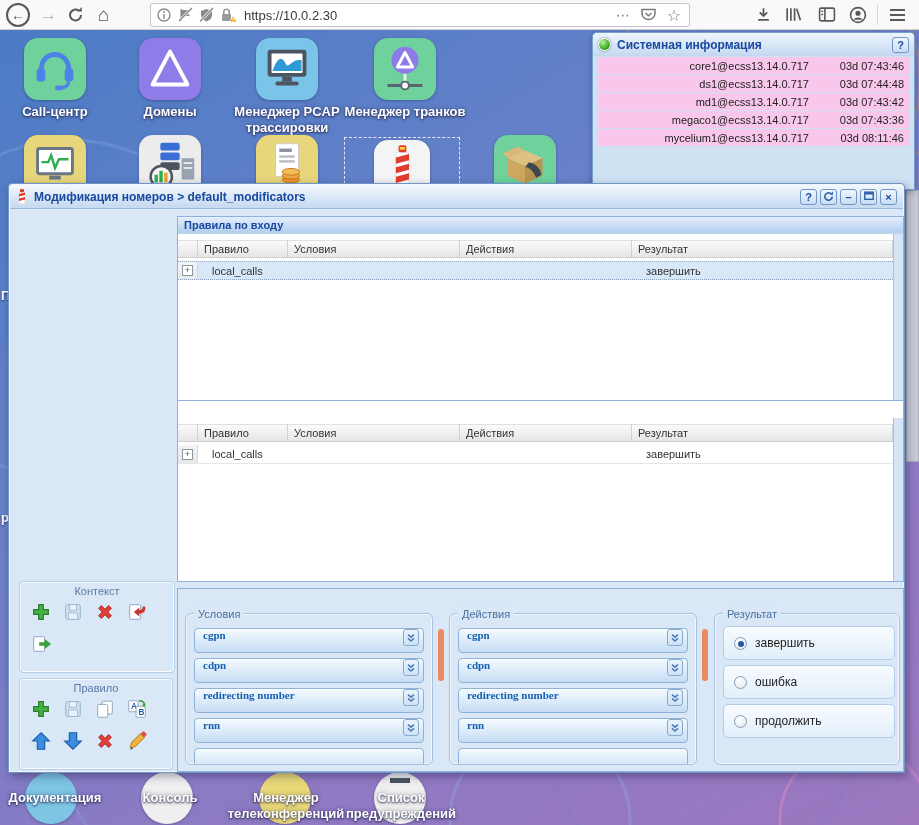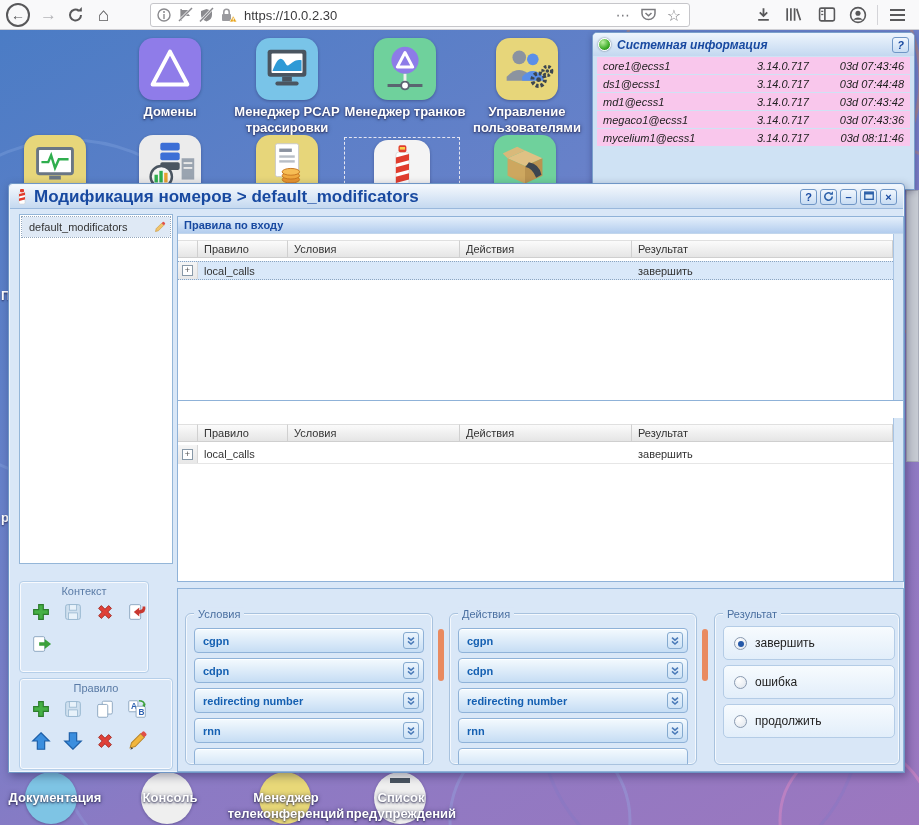--- a/index.html
+++ b/index.html
@@ -35,62 +35,62 @@
   .applabel { font-weight:bold; font-size:13px; color:#fff; text-align:center; line-height:16px;
       text-shadow:0 1px 2px rgba(30,30,70,.85),0 0 4px rgba(30,30,70,.5); }
   .dash-sel { border:1px dashed #e6e6f2; }
   .taskcircle { width:52px; height:52px; border-radius:50%; box-shadow:0 1px 3px rgba(20,20,60,.3); }
   .partial-letter { color:#fff; font-weight:bold; font-size:13px;
       text-shadow:0 1px 2px rgba(30,30,70,.85); }
 
   
   #sysinfo { left:592px; top:32px; width:323px; height:158px; z-index:5;
       background:#cfe2f4; border:1px solid #7aa0cc; border-radius:5px 5px 0 0;
-      box-shadow:0 2px 6px rgba(10,10,50,.3);font-style:italic; }
+      box-shadow:0 2px 6px rgba(10,10,50,.3); }
   #sysinfo-header { display:flex; align-items:center; height:23px; padding:0 5px;
       background:linear-gradient(#eef5fd,#c3d8f0); border-radius:4px 4px 0 0; }
   #sysinfo-status { width:13px; height:13px; border-radius:50%;
       background:radial-gradient(circle at 35% 30%, #bdf0a2, #3fae2a 60%, #1f7a16);
       border:1px solid #ffffff; box-shadow:0 0 2px #567; }
   #sysinfo-title { font-size:12px; font-weight:bold; color:#1849a0; margin-left:6px; }
   .mini-btn { width:17px; height:16px; border:1px solid #6f96c6; border-radius:3px;
       background:linear-gradient(#f0f6fd,#c9ddf3); color:#1849a0; font-weight:bold; font-size:11px;
       text-align:center; line-height:14px; }
   #sysinfo-help { margin-left:auto; }
   #ssw-bar { margin:2px 4px 0 4px; height:22px; line-height:22px; padding-left:9px;
       background:linear-gradient(#dcecfb,#a9c8ea); font-size:12px; font-weight:bold; color:#1849a0;
       border-radius:2px 2px 0 0; }
   .ssw-row { margin:1px 4px 0 4px; height:17px; background:#f9c7ec; display:flex;
       align-items:center; font-size:11px; color:#222; }
-  .ssw-node { padding-left:6px; width:160px; }
+  .ssw-node { padding-left:24px; width:160px;text-align:right; }
   .ssw-ver { width:70px; }
   .ssw-up { width:80px; text-align:right; padding-right:6px; margin-left:auto; }
 
   
   #page-scroll-thumb { left:906px; top:190px; width:13px; height:272px; background:#c6cad2;
       border:1px solid #a8acb8; z-index:3; }
 
   
   #modal { left:8px; top:183px; width:897px; height:590px; z-index:20;
       background:#d9e7f7; border:1px solid #6f96c6; border-radius:4px 4px 0 0;
       box-shadow:inset 0 0 0 1px #eef5fc, 2px 3px 10px rgba(0,0,40,.35); }
   #modal-titlebar { position:absolute; left:1px; top:1px; right:1px; height:24px;
       background:linear-gradient(#f4f8fd,#c5d9f0); border-bottom:1px solid #9ab8dc;
       border-radius:3px 3px 0 0; display:flex; align-items:center; padding:0 6px; }
-  #modal-title { font-size:17px; font-weight:bold; color:#1849a0; margin-left:6px; }
+  #modal-title { font-size:12px; font-weight:bold; color:#1849a0; margin-left:6px; }
   #modal-controls { margin-left:auto; display:flex; gap:3px; }
 
   
   #ctx-list { left:10px; top:30px; width:154px; height:350px; background:#fff;
       border:1px solid #94b6d8; }
   #ctx-item { margin:2px; height:20px; background:#dfe9f5; outline:1px dotted #93a7bd;
       display:flex; align-items:center; font-size:11px; color:#333; padding:0 4px 0 7px; }
   .groupbox { background:#d9e7f7; border:1px solid #b6cfe9; border-radius:4px;
       box-shadow:inset 0 0 0 1px rgba(255,255,255,.8); }
-  #ctx-box { left:10px; top:397px; width:130px; height:92px; }
+  #ctx-box { left:10px; top:397px; width:156px; height:92px; }
   #rule-box { left:10px; top:494px; width:154px; height:92px; }
   .groupbox .gtitle { text-align:center; font-size:11px; color:#5a7ba6; padding-top:3px; }
   .tool-btn { position:absolute; width:26px; height:24px; display:flex; align-items:center;
       justify-content:center; border-radius:3px; }
 
   
   .panel { position:absolute; left:168px; width:727px; background:#fff;
       border:1px solid #8fb2d8; }
   .panel-head { height:17px; line-height:17px; padding-left:6px; font-size:11px; font-weight:bold;
       color:#1849a0; background:linear-gradient(#e4effb,#b3cdee); border-bottom:1px solid #c2d6ec; }
@@ -100,34 +100,34 @@
   .tbl-colhead, .tbl-row { display:grid; grid-template-columns:20px 90px 172px 172px 1fr;
       font-size:11px; color:#333; }
   .tbl-colhead > div { background:linear-gradient(#fbfbfb,#e5e5e5); border-right:1px solid #d0d0d0;
       border-top:1px solid #e0e0e0; border-bottom:1px solid #cfcfcf; height:18px; line-height:17px;
       padding-left:6px; }
   .tbl-row { height:19px; align-items:center; }
   .tbl-row .expand-cell { background:linear-gradient(#f5f5f5,#e8e8e8); border-right:1px solid #d8d8d8;
       height:100%; display:flex; align-items:center; justify-content:center; }
   .expand-box { width:11px; height:11px; border:1px solid #8899a8; background:#fff; font-size:9px;
       line-height:9px; text-align:center; color:#555; }
-  .tbl-row > div { padding-left:6px; }
+  .tbl-row > div { padding-left:14px; }
   .tbl-row .expand-cell { padding-left:0; }
   .row-selected { background:#d9e8f9; border-top:1px dotted #8aa4c0; border-bottom:1px dotted #8aa4c0; }
   .row-plain { border-bottom:1px solid #e6e6e6; }
 
   
   .fieldset { position:absolute; border:1px solid #a8c2de; border-radius:6px;
       box-shadow:inset 0 0 0 1px rgba(255,255,255,.7); overflow:hidden; }
   .fieldset .legend { position:absolute; top:-1px; left:8px; transform:translateY(-45%);
       background:#d9e7f7; padding:0 4px; font-size:11px; color:#4a6fa0; z-index:2; }
   .legend-wrap { overflow:visible !important; }
   .dd-item { position:absolute; left:8px; right:8px; height:25px; border:1px solid #8fb2d8;
       border-radius:4px; background:linear-gradient(#f4fafe,#c6ddf4); box-shadow:inset 0 1px 0 #fff;
-      display:flex; align-items:center; }
+      display:flex; align-items:flex-start;font-family:Liberation Serif, serif; }
   .dd-label { font-size:11px; font-weight:bold; color:#1560b2; margin-left:8px; }
   .dd-btn { margin-left:auto; margin-right:4px; width:16px; height:17px; border:1px solid #85aacf;
       border-radius:3px; background:linear-gradient(#eaf4fd,#cfe3f6); display:flex;
       align-items:center; justify-content:center; }
   .orange-scroll { position:absolute; width:6px; height:52px; background:#e98a60; border-radius:3px; }
   .result-opt { position:absolute; left:8px; width:172px; height:34px;
       background:linear-gradient(#f7fbfe,#e2eefa); border:1px solid #b4cce6; border-radius:5px;
       display:flex; align-items:center; }
   .radio { position:relative; width:13px; height:13px; margin-left:10px; border-radius:50%;
       border:1px solid #8a9ab0; background:radial-gradient(circle at 35% 30%, #fff, #dde4ec); }
@@ -216,20 +216,32 @@
     <svg class="abs" style="left:0;top:0" width="919" height="795">
       <circle cx="770" cy="50" r="150" fill="none" stroke="rgba(232,136,62,.35)" stroke-width="3"></circle>
       <circle cx="880" cy="210" r="95" fill="none" stroke="rgba(232,136,62,.28)" stroke-width="3"></circle>
       <circle cx="70" cy="280" r="170" fill="none" stroke="rgba(150,182,235,.25)" stroke-width="3"></circle>
       <circle cx="180" cy="720" r="120" fill="none" stroke="rgba(150,182,235,.22)" stroke-width="3"></circle>
       <circle cx="700" cy="690" r="160" fill="none" stroke="rgba(120,120,200,.25)" stroke-width="3"></circle>
       <circle cx="855" cy="790" r="75" fill="none" stroke="rgba(238,142,198,.4)" stroke-width="3"></circle>
       <circle cx="540" cy="790" r="90" fill="none" stroke="rgba(150,182,235,.3)" stroke-width="3"></circle>
     </svg>
 
+    <div class="abs" style="left:24px;top:8px">
+      <div class="appicon" style="background:#6fd19c">
+        <svg width="62" height="62" viewBox="0 0 64 64">
+          <path d="M18 36 v-5 a14 14 0 0 1 28 0 v5" stroke="#4d82e8" stroke-width="5" fill="none"></path>
+          <rect x="13" y="31" width="9" height="14" rx="4" fill="#4d82e8"></rect>
+          <rect x="42" y="31" width="9" height="14" rx="4" fill="#4d82e8"></rect>
+          <path d="M46 45 q0 6 -9 7" stroke="#4d82e8" stroke-width="3.5" fill="none"></path>
+          <rect x="32" y="49" width="8" height="5" rx="2" fill="#4d82e8"></rect>
+        </svg>
+      </div>
+      <div class="applabel" style="width:130px;margin-left:-34px;margin-top:4px">Call-центр</div>
+    </div>
     <div class="abs" style="left:139px;top:8px">
       <div class="appicon" style="background:#8f7ce9">
         <svg width="62" height="62" viewBox="0 0 64 64">
           <path d="M32 14 L50 48 H14 Z" fill="none" stroke="#fff" stroke-width="4" stroke-linejoin="round"></path>
         </svg>
       </div>
       <div class="applabel" style="width:130px;margin-left:-34px;margin-top:4px">Домены</div>
     </div>
     <div class="abs" style="left:256px;top:8px">
       <div class="appicon" style="background:#79c4e8">
@@ -247,35 +259,20 @@
       <div class="appicon" style="background:#6fd19c">
         <svg width="62" height="62" viewBox="0 0 64 64">
           <circle cx="32" cy="23" r="14" fill="#8d7ce8"></circle>
           <path d="M32 15 L40 30 H24 Z" fill="none" stroke="#fff" stroke-width="3" stroke-linejoin="round"></path>
           <line x1="32" y1="37" x2="32" y2="47" stroke="#f0f0f0" stroke-width="3"></line>
           <line x1="14" y1="49" x2="50" y2="49" stroke="#5a6570" stroke-width="3"></line>
           <circle cx="32" cy="49" r="4" fill="#fff" stroke="#5a6570" stroke-width="2"></circle>
         </svg>
       </div>
       <div class="applabel" style="width:130px;margin-left:-34px;margin-top:4px">Менеджер транков</div>
-    </div>
-    <div class="abs" style="left:496px;top:8px">
-      <div class="appicon" style="background:#e7d67a">
-        <svg width="62" height="62" viewBox="0 0 64 64">
-          <circle cx="24" cy="20" r="7" fill="#8b93a0"></circle>
-          <path d="M11 40 q13 -14 26 0 v4 H11 Z" fill="#8b93a0"></path>
-          <circle cx="38" cy="22" r="6" fill="#5b8fe8"></circle>
-          <path d="M27 40 q11 -12 22 0 v4 H27 Z" fill="#5b8fe8"></path>
-          <circle cx="44" cy="43" r="6.5" fill="none" stroke="#3c4650" stroke-width="4" stroke-dasharray="3 2"></circle>
-          <circle cx="44" cy="43" r="2.5" fill="#3c4650"></circle>
-          <circle cx="53" cy="34" r="4.5" fill="none" stroke="#3c4650" stroke-width="3.4" stroke-dasharray="2.5 1.8"></circle>
-          <circle cx="53" cy="34" r="1.8" fill="#3c4650"></circle>
-        </svg>
-      </div>
-      <div class="applabel" style="width:140px;margin-left:-39px;margin-top:4px">Управление пользователями</div>
     </div>
 
     <div class="abs appicon" style="left:24px;top:105px;background:#e7d67a">
       <svg width="62" height="62" viewBox="0 0 64 64">
         <rect x="14" y="14" width="36" height="26" rx="2" fill="#fff" stroke="#6a7684" stroke-width="3"></rect>
         <polyline points="18,28 25,28 28,21 32,34 36,25 46,25" stroke="#2fae4e" fill="none" stroke-width="2.5"></polyline>
         <rect x="26" y="42" width="12" height="4" fill="#6a7684"></rect>
       </svg>
     </div>
     <div class="abs appicon" style="left:139px;top:105px;background:#ececec">
@@ -395,29 +392,20 @@
         <div class="mini-btn">
           <svg width="12" height="11" viewBox="0 0 14 13">
             <rect x="2" y="2.5" width="10" height="8.5" fill="none" stroke="#2a5fa8" stroke-width="1.6"></rect>
             <line x1="2" y1="4" x2="12" y2="4" stroke="#2a5fa8" stroke-width="2.6"></line>
           </svg>
         </div>
         <div class="mini-btn">×</div>
       </div>
     </div>
 
-    <div id="ctx-list" class="abs">
-      <div id="ctx-item">
-        <span>default_modificators</span>
-        <svg style="margin-left:auto" width="13" height="13" viewBox="0 0 24 24">
-          <path d="M16 4 l4 4 -10 10 -5.5 1.5 1.5 -5.5 Z" fill="#f2c46a" stroke="#c89a48" stroke-width="1.2"></path>
-          <path d="M16 4 l4 4 2 -2 a1.6 1.6 0 0 0 0 -2.2 l-1.8 -1.8 a1.6 1.6 0 0 0 -2.2 0 Z" fill="#e05048"></path>
-        </svg>
-      </div>
-    </div>
 
     <div id="ctx-box" class="abs groupbox">
       <div class="gtitle">Контекст</div>
       <div class="tool-btn" style="left:8px;top:18px">
         <svg width="22" height="22" viewBox="0 0 24 24">
           <path d="M9.5 4 h5 v5.5 H20 v5 h-5.5 V20 h-5 v-5.5 H4 v-5 h5.5 Z" fill="#45b045" stroke="#2d7d2d" stroke-width="1.3"></path>
         </svg>
       </div>
       <div class="tool-btn" style="left:40px;top:18px">
         <svg width="22" height="22" viewBox="0 0 24 24">

